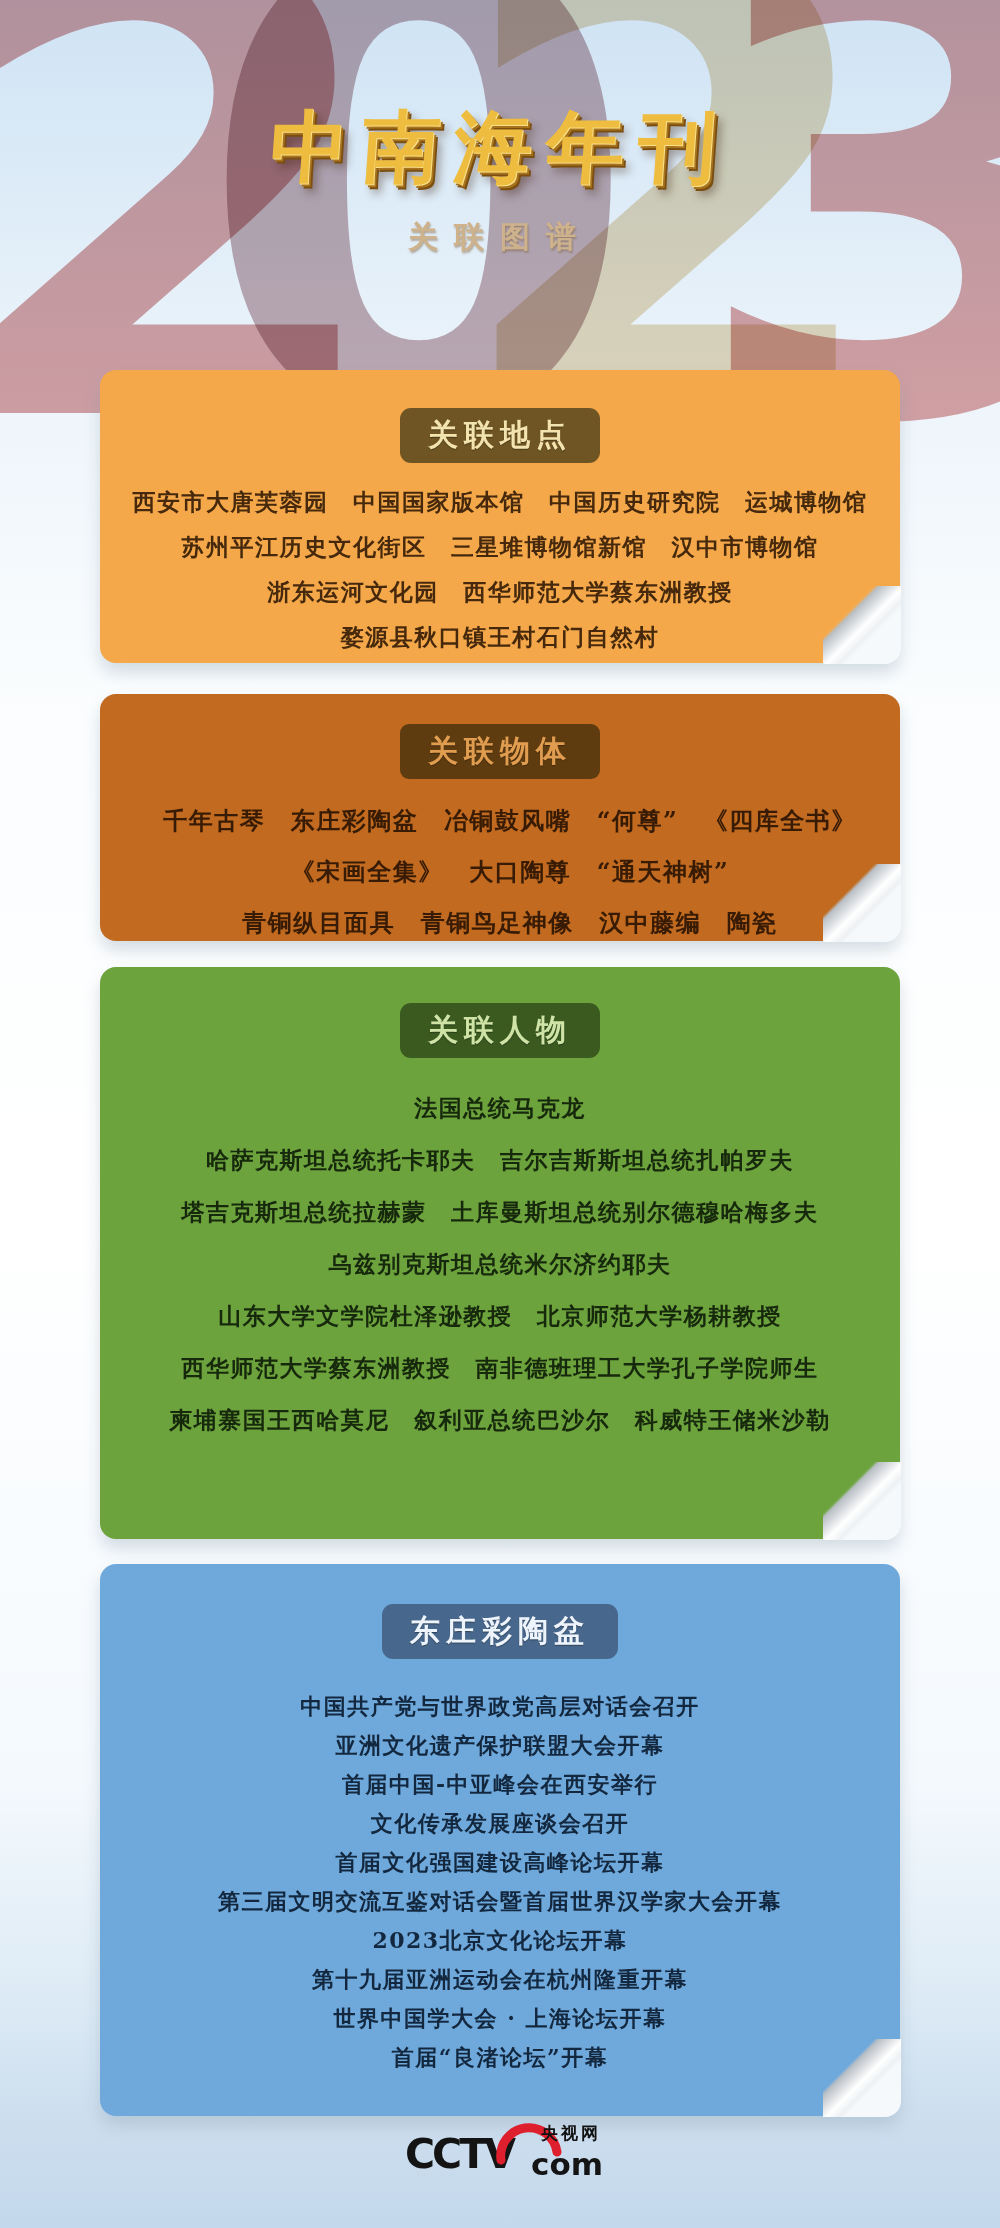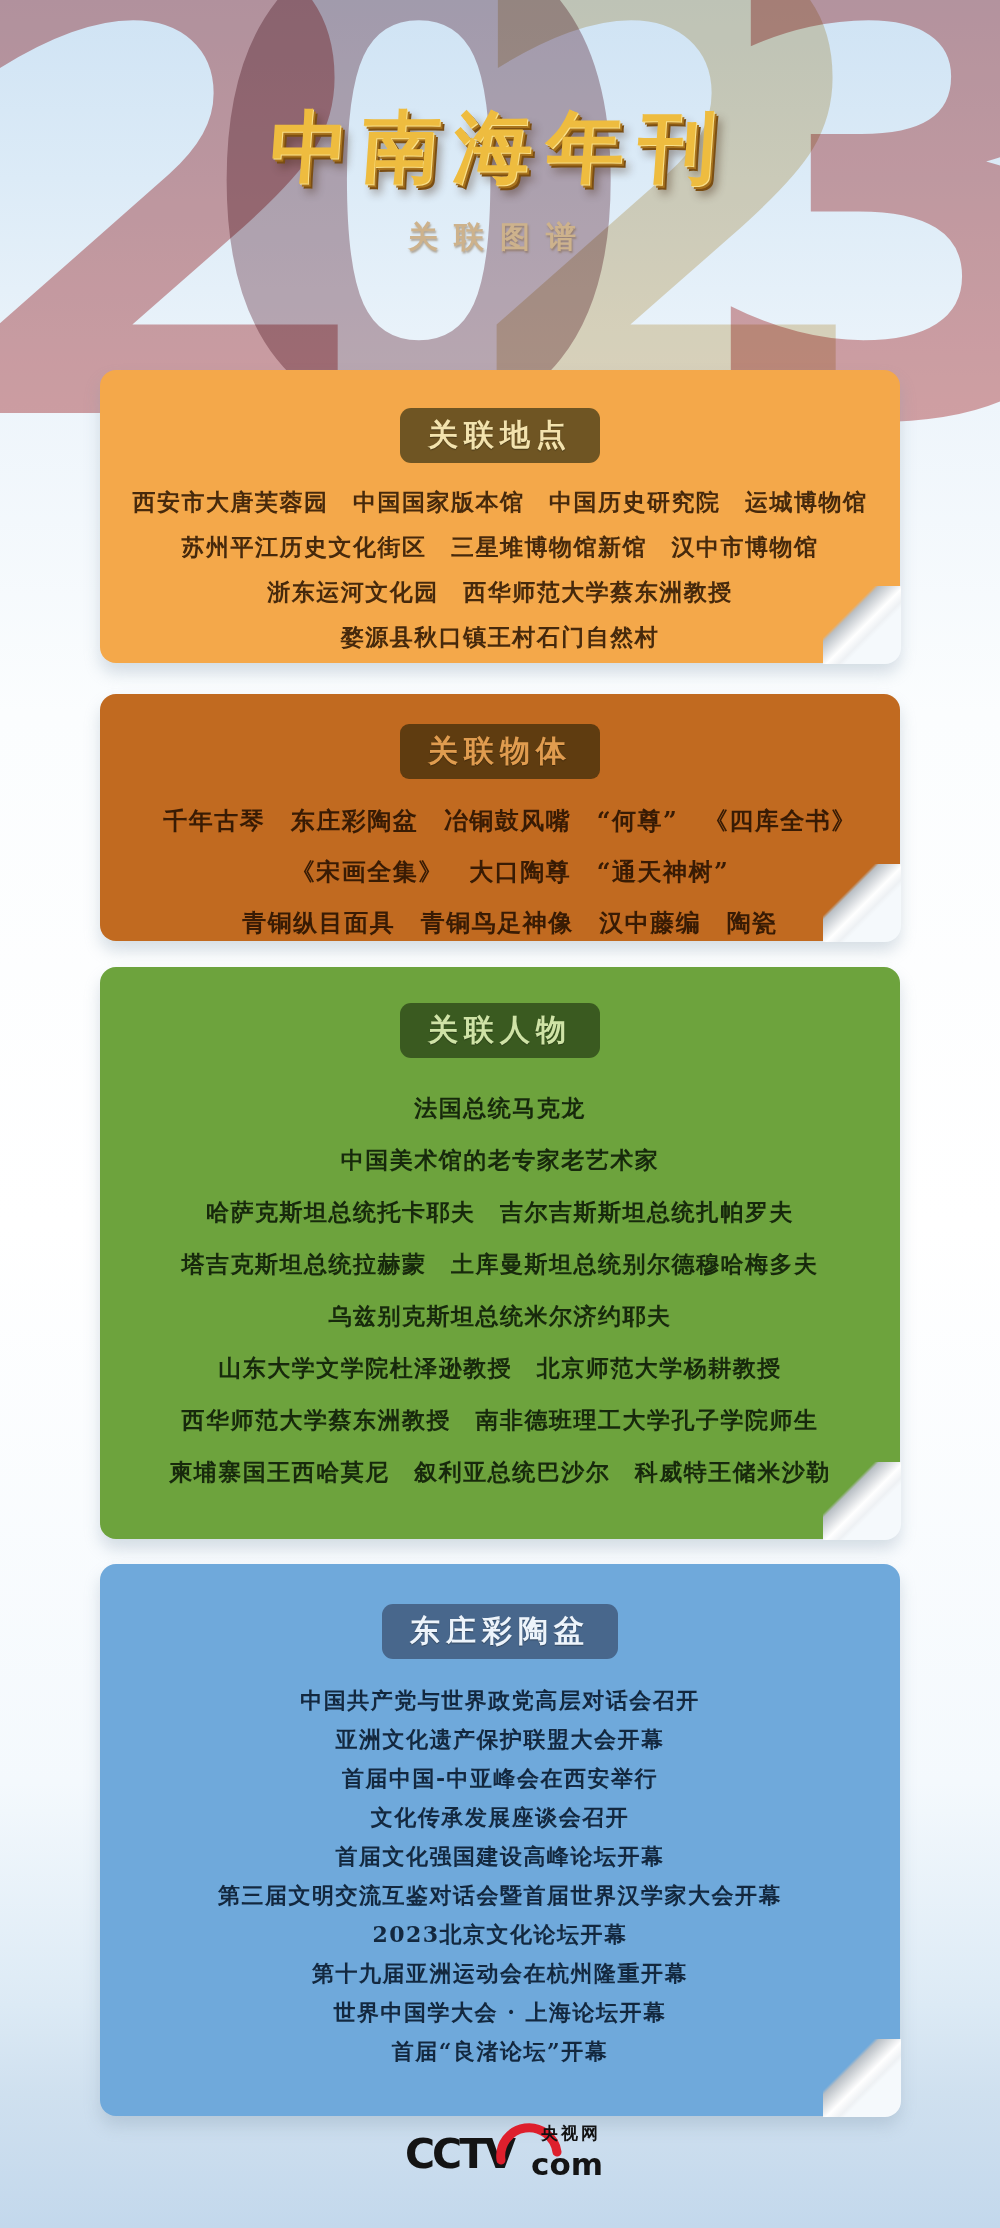--- a/index.html
+++ b/index.html
@@ -51,21 +51,21 @@
   .card:nth-of-type(2){height:247px;margin-top:31px;}
   .card:nth-of-type(2) .badge{margin-top:30px;}
   .card:nth-of-type(2) .lines{margin-top:16px;margin-left:20px;}
   .card:nth-of-type(2) .card-line{line-height:51px;font-size:24px;}
   .card:nth-of-type(3){height:572px;margin-top:26px;}
   .card:nth-of-type(3) .badge{margin-top:36px;}
   .card:nth-of-type(3) .lines{margin-top:24px;}
   .card:nth-of-type(3) .card-line{line-height:52px;font-size:23px;}
   .card:nth-of-type(4){height:552px;margin-top:25px;}
   .card:nth-of-type(4) .badge{margin-top:40px;}
-  .card:nth-of-type(4) .lines{margin-top:22px;}
+  .card:nth-of-type(4) .lines{margin-top:28px;}
   .card:nth-of-type(4) .card-line{line-height:39px;font-size:22px;}
   
   .curl{
     position:absolute;right:-1px;bottom:-1px;width:78px;height:78px;
     border-radius:0 0 16px 0;
     background:linear-gradient(135deg,
       rgba(255,255,255,0) 0%,rgba(255,255,255,0) 33%,
       #b9bfc5 36%,#ffffff 52%,#eef1f4 60%,
       #f5f9fc 64%,#f5f9fc 100%);
   }
@@ -121,21 +121,20 @@
         <div class="card-line">《宋画全集》　大口陶尊　“通天神树”</div>
         <div class="card-line">青铜纵目面具　青铜鸟足神像　汉中藤编　陶瓷</div>
       </div>
     <div class="curl"></div>
   </section>
 
   <section class="card" style="background: rgb(109, 163, 61);">
     <div class="badge" style="background: rgb(58, 90, 32); color: rgb(207, 227, 166);">关联人物</div>
     <div class="lines" style="color: rgb(23, 41, 12);">
         <div class="card-line">法国总统马克龙</div>
-        <div class="card-line">中国美术馆的老专家老艺术家</div>
         <div class="card-line">哈萨克斯坦总统托卡耶夫　吉尔吉斯斯坦总统扎帕罗夫</div>
         <div class="card-line">塔吉克斯坦总统拉赫蒙　土库曼斯坦总统别尔德穆哈梅多夫</div>
         <div class="card-line">乌兹别克斯坦总统米尔济约耶夫</div>
         <div class="card-line">山东大学文学院杜泽逊教授　北京师范大学杨耕教授</div>
         <div class="card-line">西华师范大学蔡东洲教授　南非德班理工大学孔子学院师生</div>
         <div class="card-line">柬埔寨国王西哈莫尼　叙利亚总统巴沙尔　科威特王储米沙勒</div>
       </div>
     <div class="curl"></div>
   </section>
 

